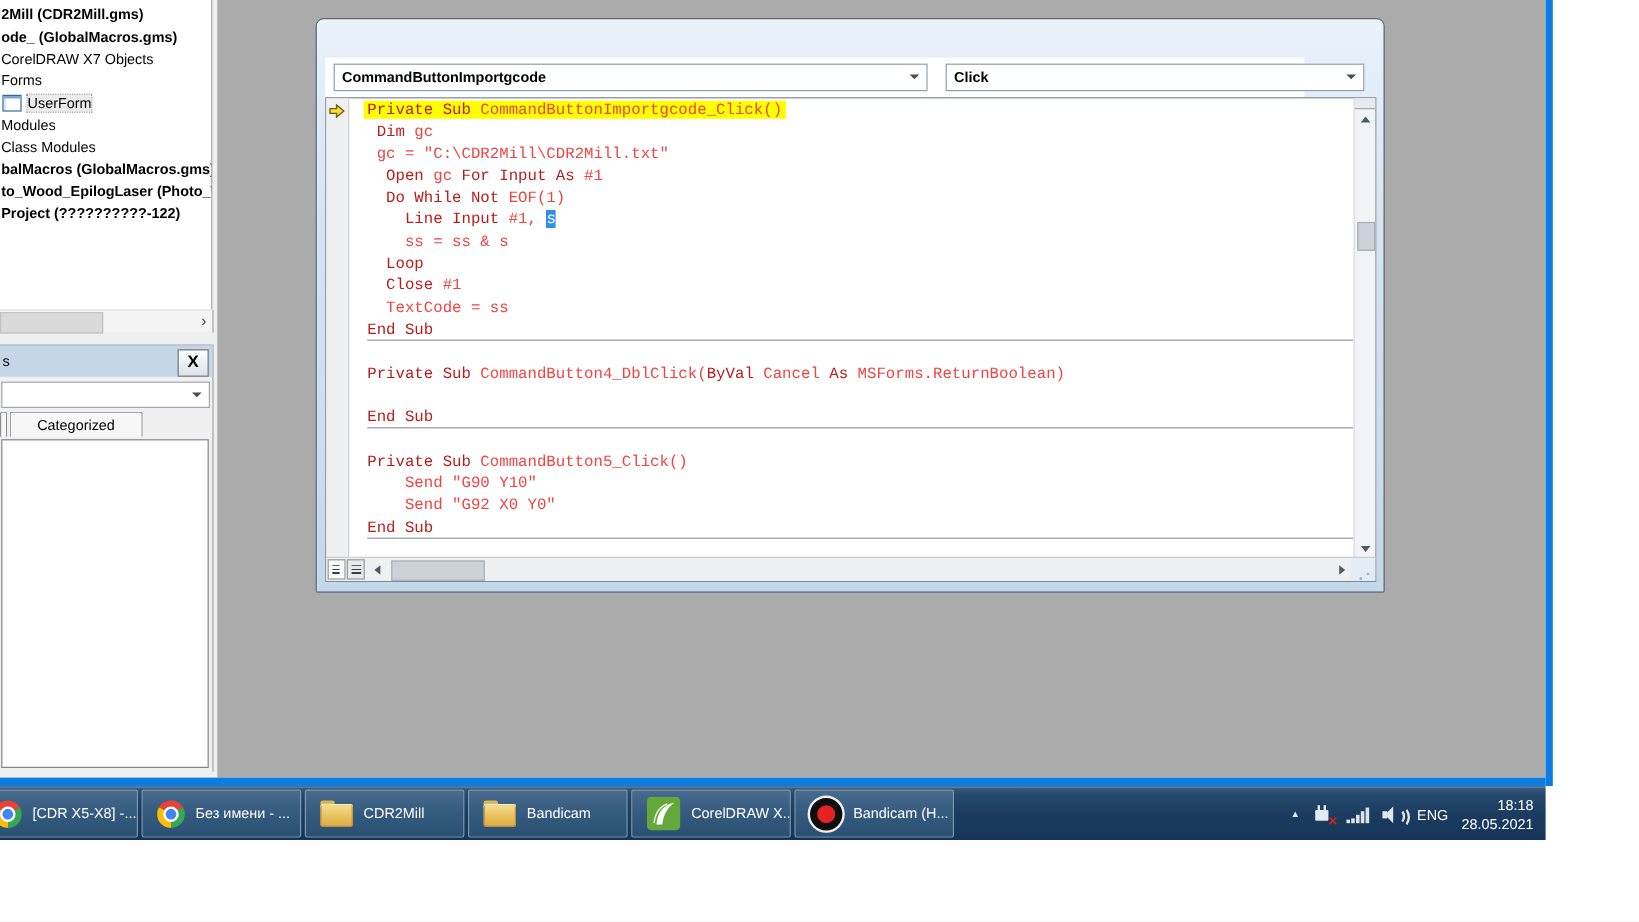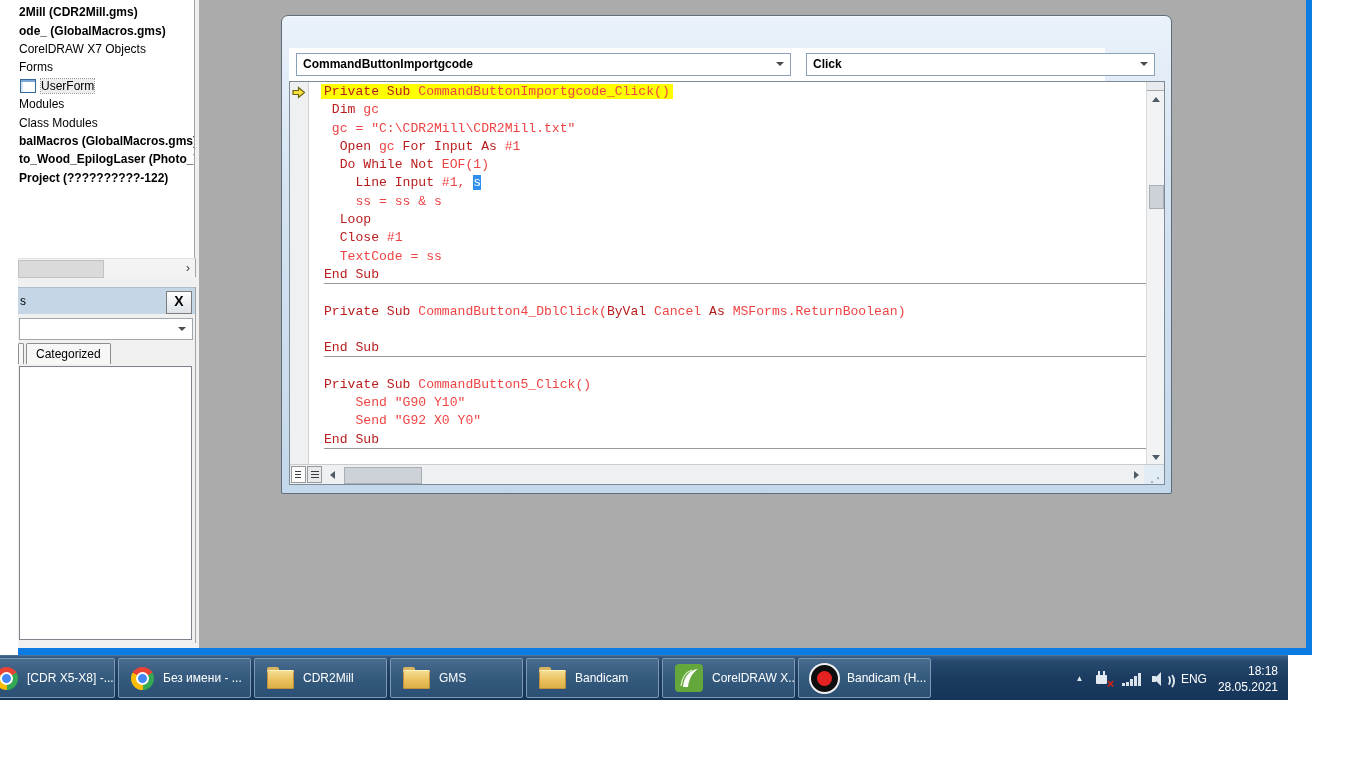--- a/index.html
+++ b/index.html
@@ -1,20 +1,20 @@
 <!DOCTYPE html>
 <html><head>
 <meta charset="utf-8">
 <style>
   html,body{margin:0;padding:0;background:#fff;}
   .screen{position:relative;width:1366px;height:768px;background:#ffffff;overflow:hidden;
           font-family:"Liberation Sans",sans-serif;color:#000;}
 
   
-  .vbe-app{position:absolute;left:0;top:0;width:1294px;height:655px;margin-left:18px;}
+  .vbe-app{position:absolute;left:0;top:0;width:1294px;height:655px;}
   .vbe-border-right{position:absolute;left:1288px;top:0;width:6px;height:655px;background:#0d7ce2;}
   .vbe-border-bottom{position:absolute;left:0;top:648px;width:1288px;height:7px;background:#0d7ce2;}
 
   
   .left-col{position:absolute;left:0;top:0;width:181px;height:648px;background:#f0f0f0;}
   .project-tree{position:absolute;left:0;top:0;width:177px;height:258px;background:#fff;
                 border-right:1px solid #a3a3a3;overflow:hidden;padding-top:3px;box-sizing:border-box;}
   .tree-item{height:18.4px;display:flex;align-items:center;font-size:12px;white-space:nowrap;padding-left:1px;}
   .tree-item.bold{font-weight:bold;}
   .uf-icon{flex:none;width:14px;height:12px;margin:0 5px 0 1px;background:#fff;border:1px solid #34689a;
@@ -28,21 +28,21 @@
 
   .props{position:absolute;left:0;top:287px;width:177px;height:356px;background:#f0f0f0;border-right:1px solid #a3a3a3;}
   .props-title{position:absolute;left:0;top:0;width:100%;height:27px;background:#c5d6e6;
                border-top:1px solid #aebfce;font-size:12px;line-height:27px;padding-left:2px;box-sizing:border-box;}
   .props-close{position:absolute;right:3px;top:3px;width:24px;height:21px;background:linear-gradient(#fefefe,#dde2e8);
                border:1px solid #7c7c7c;font-weight:bold;font-size:14px;text-align:center;line-height:19px;cursor:default;}
   .props-combo{position:absolute;left:1px;top:31px;width:172px;height:20px;background:#fff;border:1px solid #a0a6ad;}
   .carr{position:absolute;right:6px;top:8px;width:0;height:0;border-left:4px solid transparent;
         border-right:4px solid transparent;border-top:4px solid #4c4c4c;}
   .props-tabs{position:absolute;left:0;top:56px;height:23px;width:100%;}
-  .ptab{display:inline-block;height:20px;line-height:20px;padding:0 9px;border:1px solid #8e8e8e;border-bottom:none;
+  .ptab{display:inline-block;height:20px;line-height:20px;padding:0 22px;border:1px solid #8e8e8e;border-bottom:none;
         border-radius:2px 2px 0 0;background:#f7f7f7;font-size:12px;vertical-align:bottom;}
   .ptab.stub{width:4px;padding:0;margin-right:2px;}
   .props-list{position:absolute;left:1px;top:79px;width:171px;height:272px;background:#fff;
               border:1px solid #7f848c;box-shadow:inset 0 0 0 1px #fdfdfd;}
 
   .mdi{position:absolute;left:181px;top:0;width:1107px;height:648px;background:#ababab;}
 
   
   .code-window{position:absolute;left:263px;top:15px;width:889px;height:477px;
                background:linear-gradient(180deg,#eaf2fa 0%,#d6e4f2 35%,#c4d8eb 100%);
@@ -285,24 +285,20 @@
         <div class="tb-item">
           <span class="chrome-icon"></span>
           <span class="tb-label">Без имени - ...</span>
         </div>
         <div class="tb-item">
           <span class="folder-icon"></span>
           <span class="tb-label">CDR2Mill</span>
         </div>
         <div class="tb-item">
           <span class="folder-icon"></span>
-          <span class="tb-label">GMS</span>
-        </div>
-        <div class="tb-item">
-          <span class="folder-icon"></span>
           <span class="tb-label">Bandicam</span>
         </div>
         <div class="tb-item">
           <span class="coreldraw-icon"><svg width="28" height="28" viewBox="0 0 28 28">
               <rect width="28" height="28" rx="4" fill="#64a83c"></rect>
               <path d="M8 23 C9 12 15 6 23 5 C17 9 14 15 13 23 Z" fill="#fff"></path>
               <path d="M6 22 C7 14 11 8 17 6" stroke="#dff0d0" stroke-width="1.3" fill="none"></path>
             </svg></span>
           <span class="tb-label">CorelDRAW X...</span>
         </div>

